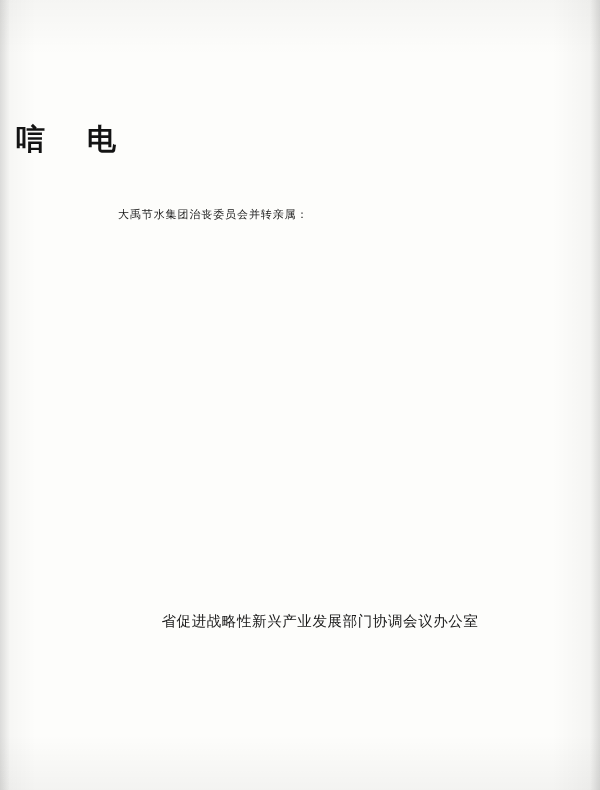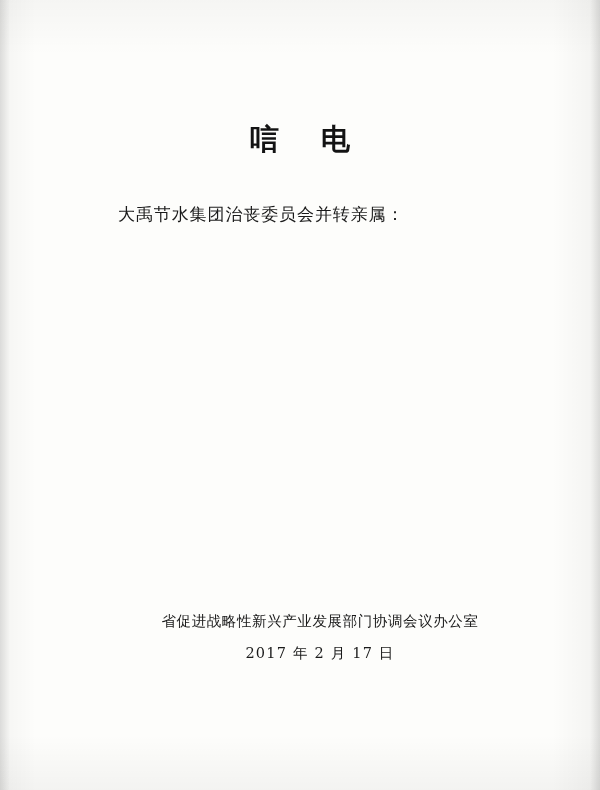--- a/index.html
+++ b/index.html
@@ -31,37 +31,37 @@
       linear-gradient(90deg, rgba(0,0,0,0.035) 0%, rgba(0,0,0,0) 6%, rgba(0,0,0,0) 92%, rgba(0,0,0,0.045) 100%),
       linear-gradient(180deg, rgba(0,0,0,0.03) 0%, rgba(0,0,0,0) 7%, rgba(0,0,0,0) 93%, rgba(0,0,0,0.04) 100%);
     pointer-events: none;
   }
 
   .doc-title {
     position: absolute;
     top: 120px;
     left: 0;
     width: 600px;
-    text-align: center;
+    text-align: left;
     font-family: "DejaVu Serif", serif;
     font-size: 29px;
     font-weight: bold;
     letter-spacing: 16px;
     text-indent: 16px;
     color: #131313;
   }
 
   .body-block {
     position: absolute;
     top: 196px;
     left: 118px;
     width: 375px;
     color: #1a1a1a;
     font-family: "DejaVu Serif", serif;
-    font-size: 17px;
+    font-size: 11px;
     line-height: 37px;
     letter-spacing: 0.9px;
   }
 
   .salutation {
     margin: 0 0 0 0;
     white-space: nowrap;
   }
 
   .para {
@@ -120,16 +120,15 @@
   <div class="doc-title">唁 电</div>
 
   <div class="body-block">
     <p class="salutation">大禹节水集团治丧委员会并转亲属：</p>
 
 
   </div>
 
   <div class="signature">
     <div class="sig-org">省促进战略性新兴产业发展部门协调会议办公室</div>
-    <div class="sig-date">2017 年 2 月 17 日</div>
   </div>
 
 </div>
 
 </body></html>

